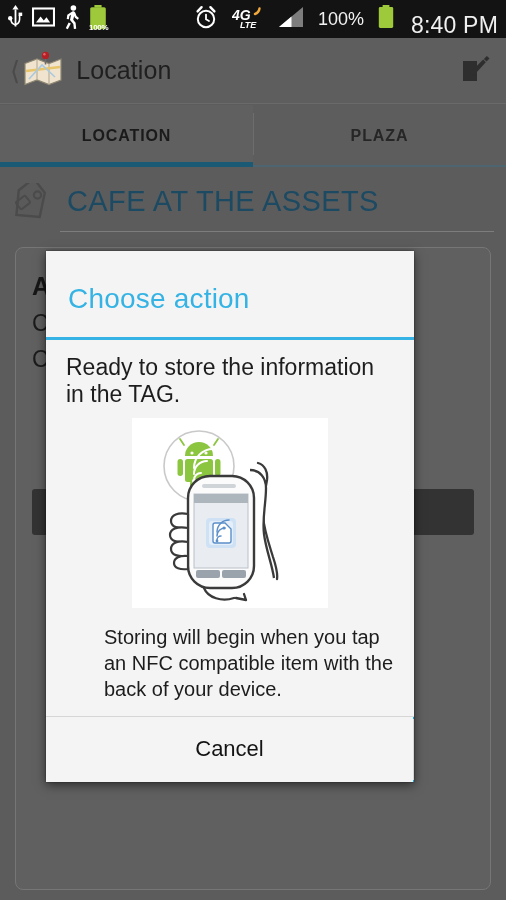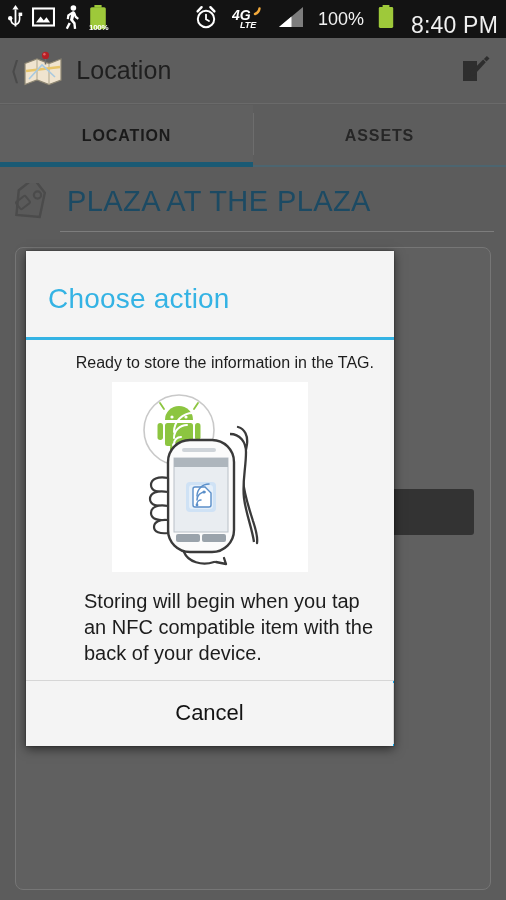--- a/index.html
+++ b/index.html
@@ -159,43 +159,43 @@
   #bg-btn-left  { left: 16px;  width: 205px; }
   #bg-btn-right { right: 16px; width: 205px; }
 
   
   #dialog-scrim {
     position: absolute;
     inset: 0;
   }
   #dialog {
     position: absolute;
-    left: 26px; top: 251px;
+    left: 46px; top: 251px;
     width: 368px;
     background: #f4f4f4;
     box-shadow: 0 3px 10px rgba(0,0,0,.55), 0 0 2px rgba(0,0,0,.4);
   }
   #dialog-title {
     color: #34b3e4;
     font-size: 28px;
     padding: 32px 20px 22px 22px;
     letter-spacing: .2px;
   }
   #dialog-title-divider {
     height: 3px;
     background: #34b3e4;
   }
   #dialog-body {
     padding: 14px 16px 0 16px;
     background: #f4f4f4;
   }
   #dialog-msg-top {
     color: #1d1d1d;
-    font-size: 16px;
-    text-align: right;
+    font-size: 23px;
+    text-align: left;
     padding: 0 4px 10px 4px;
   }
   #nfc-illustration {
     width: 196px; height: 190px;
     margin: 0 auto;
     background: #ffffff;
     display: block;
   }
   #dialog-msg-bottom {
     color: #1d1d1d;
@@ -338,34 +338,34 @@
     </span>
   </div>
 
   <div id="tab-bar">
     <div class="tab selected">
       <span>LOCATION</span>
       <span class="tab-underline"></span>
     </div>
     <div class="tab unselected">
       <span class="tab-sep"></span>
-      <span>ASSETS</span>
+      <span>PLAZA</span>
       <span class="tab-underline"></span>
     </div>
   </div>
 
   <div id="page-header">
     <span style="display:flex;">
       <svg width="44" height="40" viewBox="0 0 44 40">
         <path d="M21 3 L40 3 L40 21 L21 37 L4 21 Z" transform="rotate(-38 22 20)" fill="#5a5a5a" stroke="#4b4b4b" stroke-width="2.4"></path>
         <circle cx="29.5" cy="12" r="3.6" fill="none" stroke="#4b4b4b" stroke-width="2.2"></circle>
         <rect x="9" y="15" width="12" height="9" rx="1.6" transform="rotate(-38 15 19.5)" fill="none" stroke="#4b4b4b" stroke-width="2"></rect>
       </svg>
     </span>
-    <span id="page-title">PLAZA AT THE PLAZA</span>
+    <span id="page-title">CAFE AT THE ASSETS</span>
     <span id="title-rule"></span>
   </div>
 
   <div id="bg-card">
     <div id="bg-card-inner">
       <div class="bg-line" id="bg-line-0">A</div>
       <div class="bg-line" id="bg-line-1">C</div>
       <div class="bg-line" id="bg-line-2">C</div>
       <div class="bg-btn" id="bg-btn-left"></div>
       <div class="bg-btn" id="bg-btn-right"></div>

